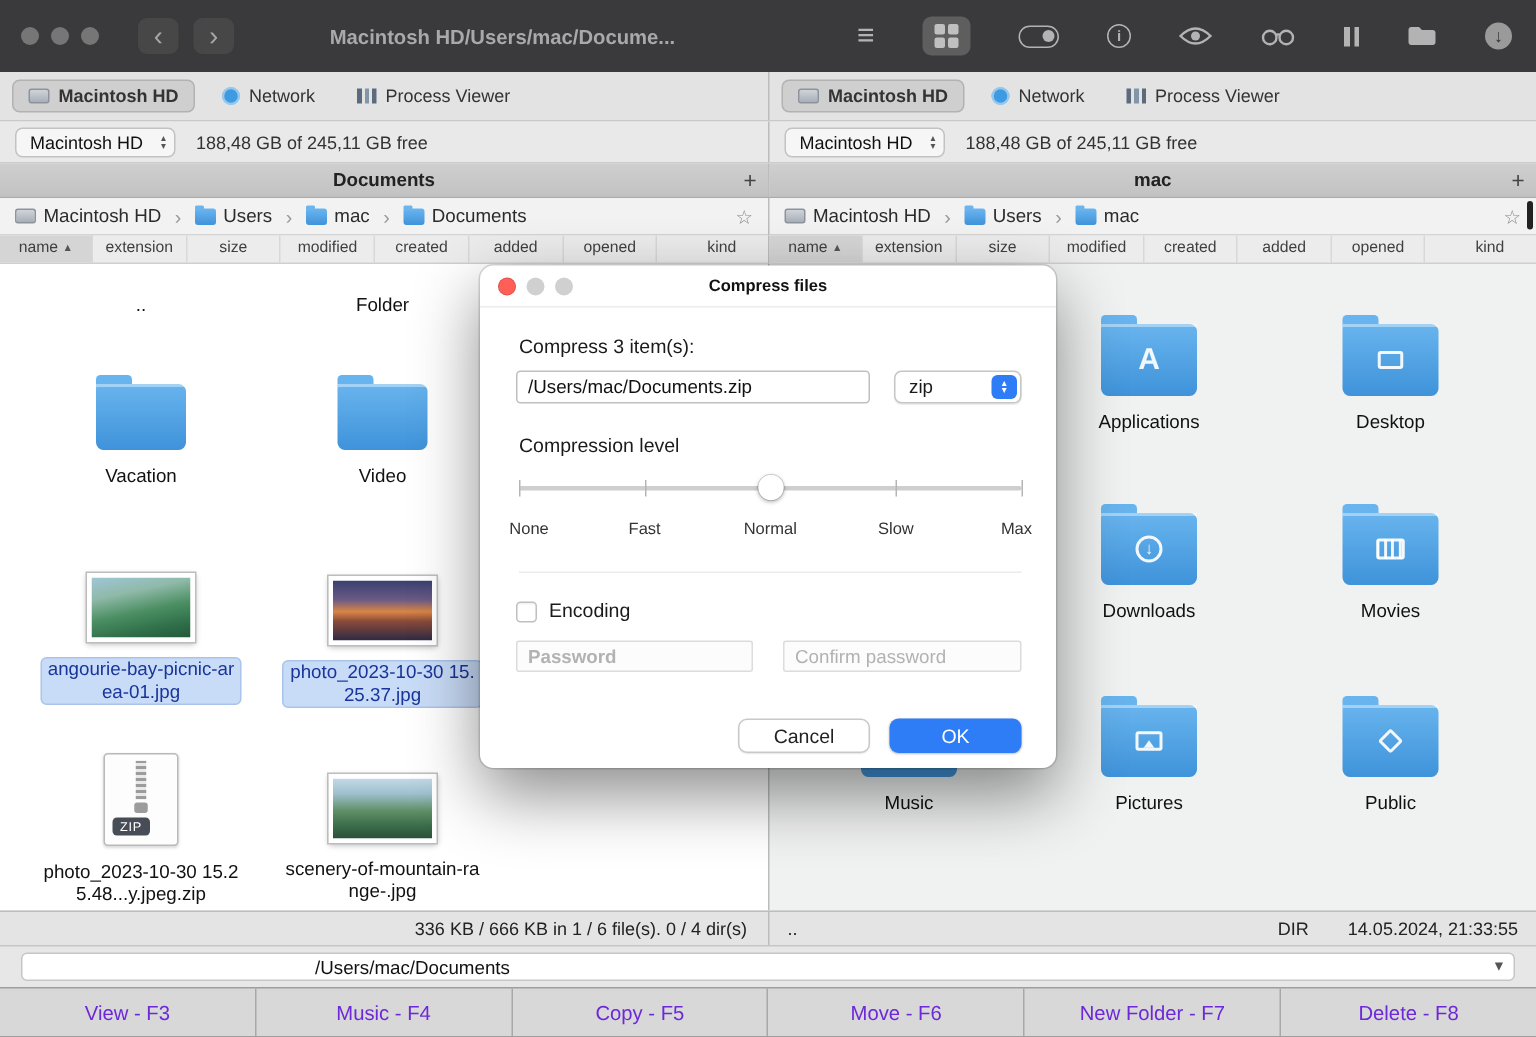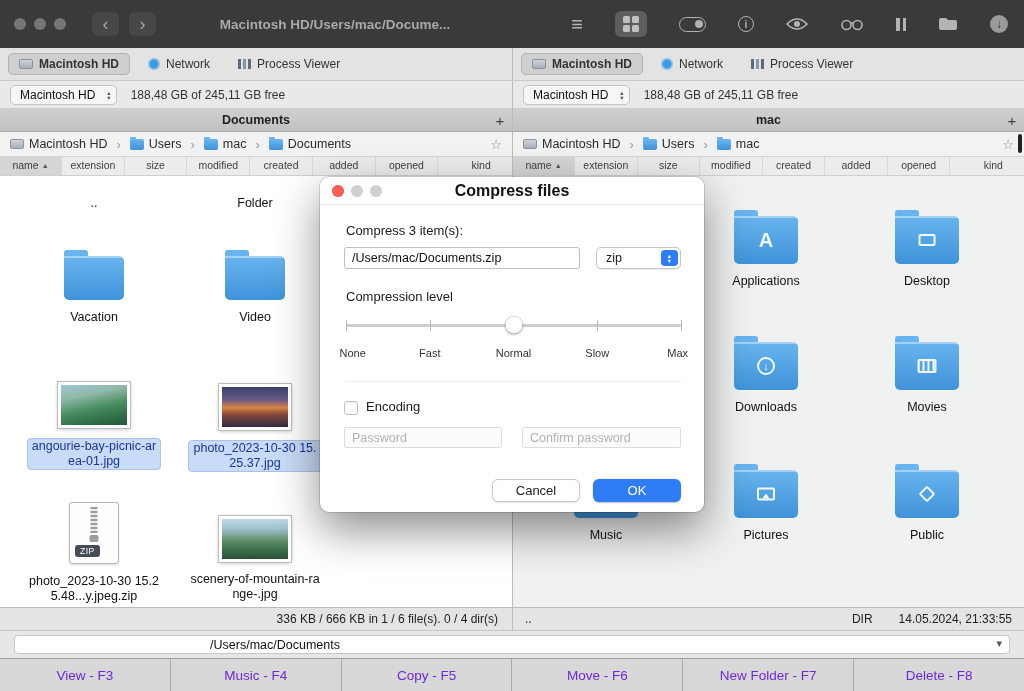--- a/index.html
+++ b/index.html
@@ -133,21 +133,21 @@
 
   .fbar{height:33px;background:#d8d8d8;border-top:1px solid #9e9e9e;display:flex;}
   .fkey{flex:1;display:flex;align-items:center;justify-content:center;font-size:13.5px;color:#6d28d9;
         border-right:1px solid #a8a8a8;}
   .fkey:last-child{border-right:none;}
 
   
   .dialog{position:absolute;left:320px;top:177px;width:384px;height:335px;background:#fff;border-radius:9px;
           box-shadow:0 0 0 1px rgba(0,0,0,.14),0 18px 45px rgba(0,0,0,.45);z-index:50;}
   .dlg-titlebar{height:28px;position:relative;display:flex;align-items:center;justify-content:center;
-          font-weight:bold;font-size:16px;border-bottom:1px solid #ececec;color:#111;}
+          font-weight:bold;font-size:11px;border-bottom:1px solid #ececec;color:#111;}
   .dlg-lights{position:absolute;left:12px;top:50%;transform:translateY(-50%);display:flex;gap:7px;}
   .dlg-light{width:12px;height:12px;border-radius:50%;}
   .dlg-light.red{background:#ff5f57;box-shadow:inset 0 0 0 .5px rgba(0,0,0,.18);}
   .dlg-light.gray{background:#d0d0d0;}
   .dlg-body{position:relative;height:307px;font-size:13px;}
   .dlg-prompt{position:absolute;left:26px;top:18px;}
   .dlg-filename{position:absolute;left:24px;top:42px;width:236px;height:22px;border:1px solid #bfbfbf;border-radius:3px;
           font-family:"Liberation Sans",sans-serif;font-size:12.5px;padding:0 7px;color:#111;background:#fff;}
   .dlg-select{position:absolute;left:276px;top:42px;width:85px;height:22px;border:1px solid #c6c6c6;border-radius:5px;
           background:#fff;display:flex;align-items:center;box-shadow:0 .5px 1px rgba(0,0,0,.08);}
@@ -162,21 +162,21 @@
           transform:translate(-50%,-50%);box-shadow:0 0 0 .5px rgba(0,0,0,.18),0 1px 3px rgba(0,0,0,.35);}
   .levelrow{position:absolute;left:26px;top:142px;width:335px;height:15px;font-size:11px;color:#333;}
   .levelrow span{position:absolute;transform:translateX(-50%);white-space:nowrap;}
   .dlg-divider{position:absolute;left:26px;top:176px;width:335px;height:1px;background:#ececec;}
   .dlg-check{position:absolute;left:24px;top:196px;width:14px;height:14px;border:1px solid #bfbfbf;border-radius:3px;
           background:#fff;box-shadow:inset 0 1px 1px rgba(0,0,0,.05);}
   .dlg-checklabel{position:absolute;left:46px;top:194px;}
   .dlg-pass{position:absolute;top:222px;height:21px;border:1px solid #dcdcdc;border-radius:2px;background:#fcfcfc;
           font-family:"Liberation Sans",sans-serif;font-size:12.5px;padding:0 7px;color:#333;}
   .dlg-pass::placeholder{color:#b2b2b2;}
-  .dlg-pass.p1{left:24px;width:158px;}
+  .dlg-pass.p1{left:24px;width:158px;font-weight:bold;}
   .dlg-pass.p2{left:202px;width:159px;}
   .dlg-btn{position:absolute;top:274px;width:88px;height:23px;border-radius:6px;font-size:13px;
           display:flex;align-items:center;justify-content:center;}
   .dlg-btn.cancel{left:172px;background:#fff;border:1px solid #c9c9c9;color:#222;box-shadow:0 .5px 1px rgba(0,0,0,.1);}
   .dlg-btn.ok{left:273px;background:#2e7df6;color:#fff;box-shadow:0 .5px 1.5px rgba(0,0,0,.25);}
 </style>
 </head>
 <body>
 
 <div id="win">

